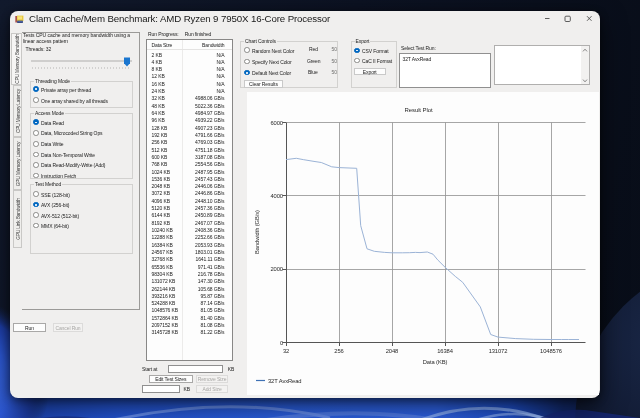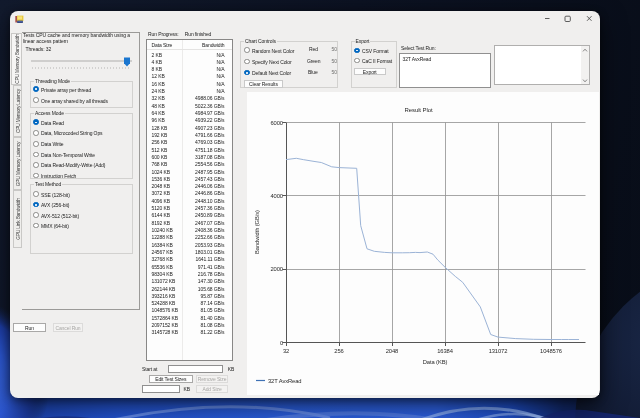--- a/index.html
+++ b/index.html
@@ -75,20 +75,21 @@
 
 <div id="win">
 
   <svg id="ticon" viewBox="0 0 9 9">
       <rect x="0.3" y="1" width="2" height="6.5" fill="#a8524a"></rect>
       <rect x="2" y="0.6" width="6.4" height="5.4" fill="#e8c93e"></rect>
       <rect x="2.6" y="1.4" width="4.4" height="3" fill="#f6e27a"></rect>
       <rect x="2.2" y="5.6" width="5.6" height="2.4" fill="#2c3f77"></rect>
       <rect x="3.2" y="6" width="4.2" height="1.4" fill="#4a5fa0"></rect>
     </svg>
+  <div id="ttext">Clam Cache/Mem Benchmark: AMD Ryzen 9 7950X 16-Core Processor</div>
   <svg class="abs" style="left:520px;top:4px;" width="70" height="14" viewBox="0 0 70 14">
     <g stroke="#4c4c4c" stroke-width="0.9" fill="none">
       <line x1="15" y1="3.5" x2="19.5" y2="3.5"></line>
       <rect x="35" y="1.2" width="5.3" height="5.3" rx="1"></rect>
       <path d="M57 1.2 L61.5 5.8 M61.5 1.2 L57 5.8"></path>
     </g>
   </svg>
 
   <div class="vtab sel" style="top:22px;height:52px;">
       <span>CPU Memory Bandwidth</span>

